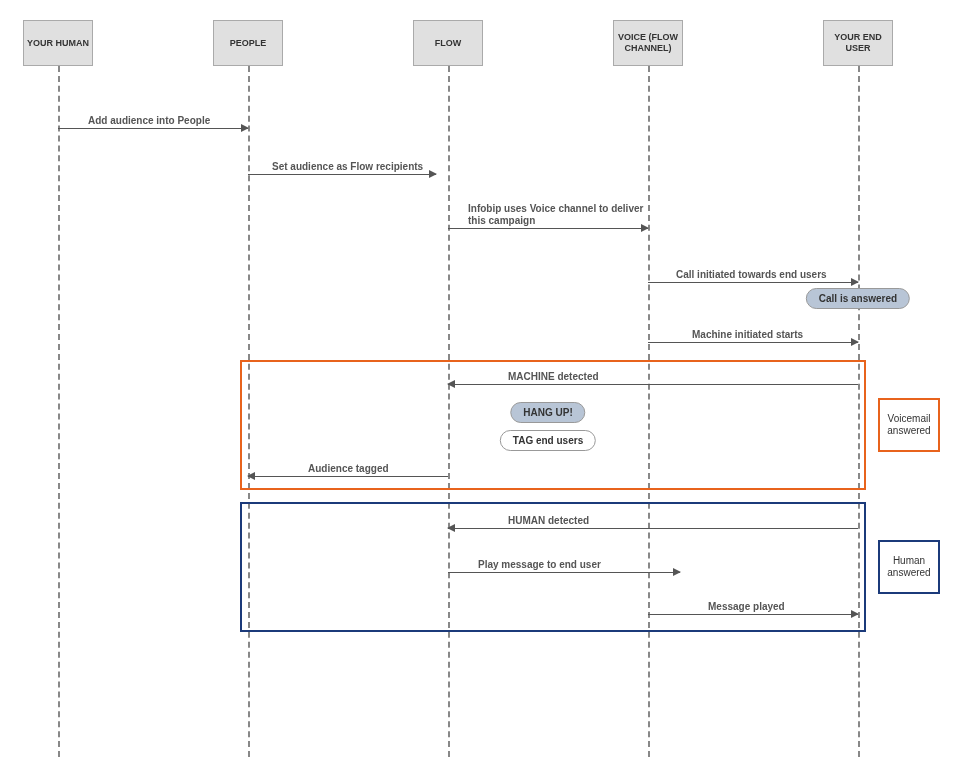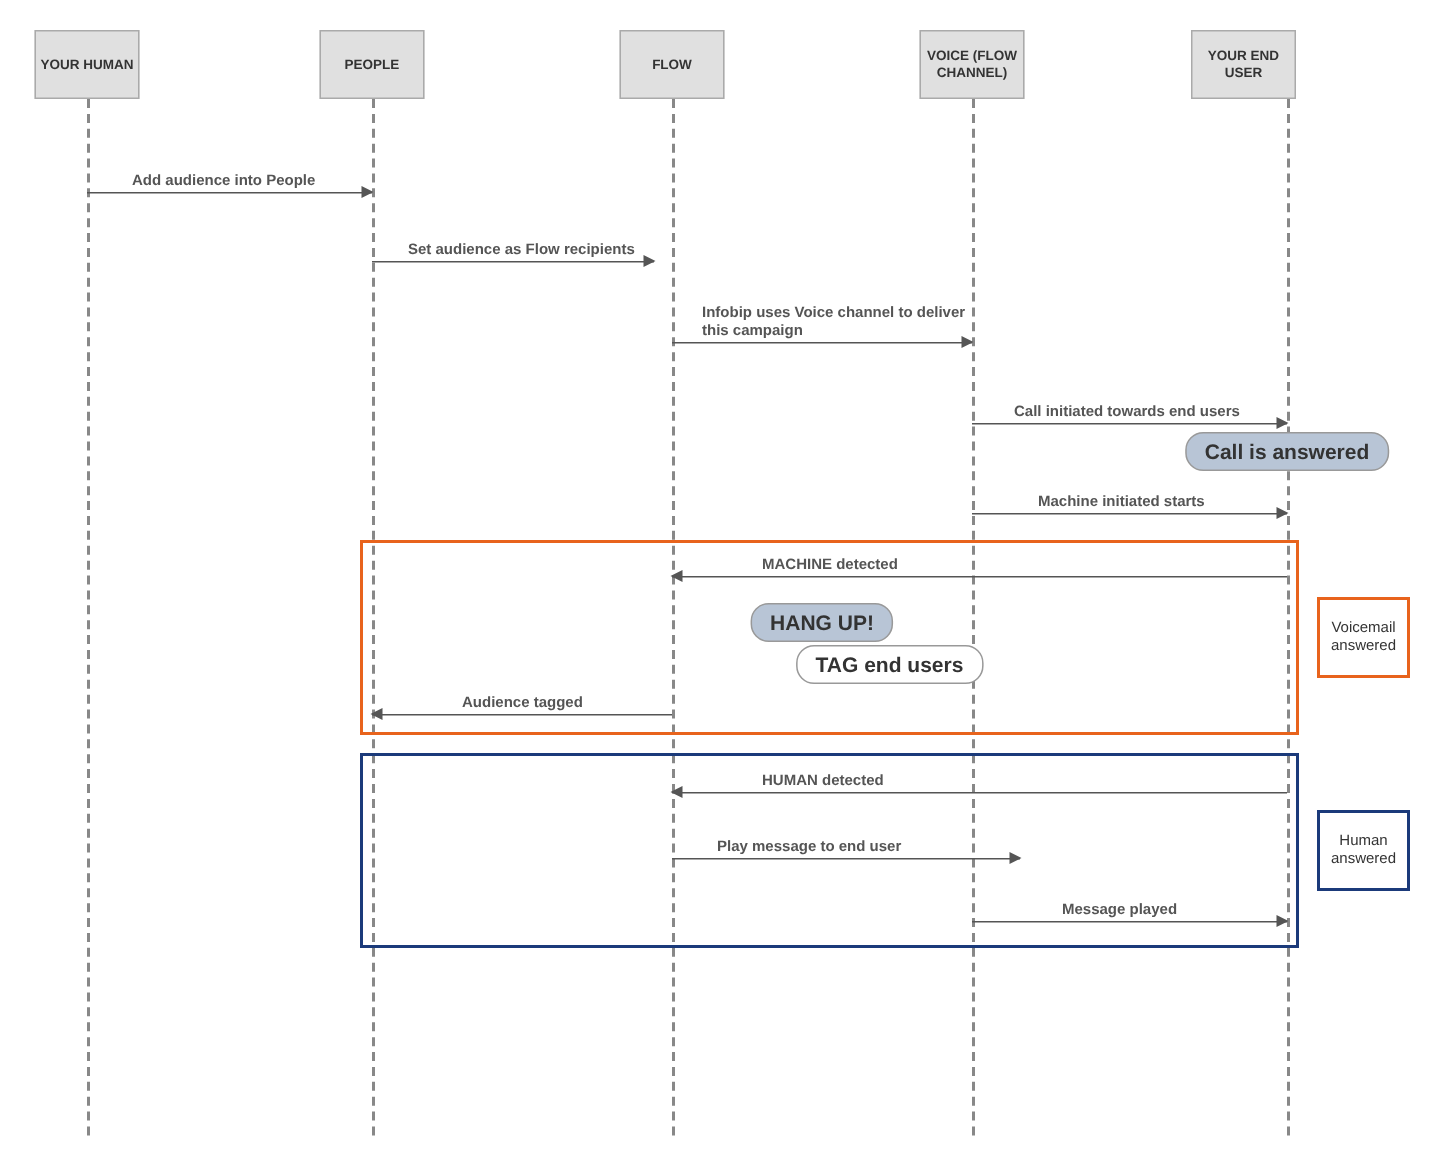--- a/index.html
+++ b/index.html
@@ -74,30 +74,30 @@
     left: -1px;
     top: 10px;
     width: 0; height: 0;
     border-right: 8px solid #555;
     border-top: 4px solid transparent;
     border-bottom: 4px solid transparent;
   }
   .pill {
     position: absolute;
     border-radius: 12px;
-    font-size: 14px;
+    font-size: 10px;
     font-weight: 600;
     padding: 4px 12px;
     text-align: center;
     transform: translateX(-50%);
     white-space: nowrap;
     border: 1px solid #999;
   }
   .pill-blue { background: #b8c5d6; color: #333; }
-  .pill-white { background: #fff; color: #333; margin-left: 45px; }
+  .pill-white { background: #fff; color: #333; }
   .region {
     position: absolute;
     border: 2px solid;
     background: transparent;
   }
   .region-label {
     position: absolute;
     border: 2px solid;
     font-size: 10px;
     color: #333;
@@ -120,21 +120,21 @@
   </div>
 <div class="participant" style="left:213px">
     <span>PEOPLE</span>
   </div>
 <div class="participant" style="left:413px">
     <span>FLOW</span>
   </div>
 <div class="participant" style="left:613px">
     <span>VOICE (FLOW CHANNEL)</span>
   </div>
-<div class="participant" style="left:794px">
+<div class="participant" style="left:823px">
     <span>YOUR END USER</span>
   </div>
 
 <div class="lifeline" style="left:58px"></div>
 <div class="lifeline" style="left:248px"></div>
 <div class="lifeline" style="left:448px"></div>
 <div class="lifeline" style="left:648px"></div>
 <div class="lifeline" style="left:858px"></div>
 
 <div class="region orange" style="left:240px; top:360px; width:626px; height:130px"></div>

